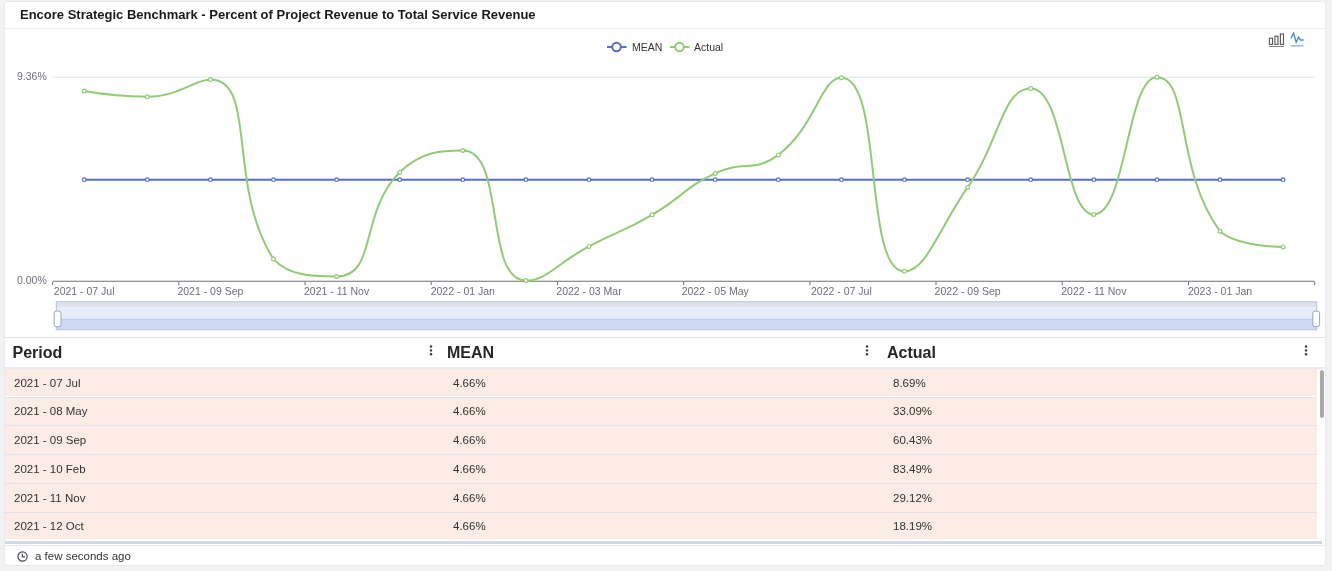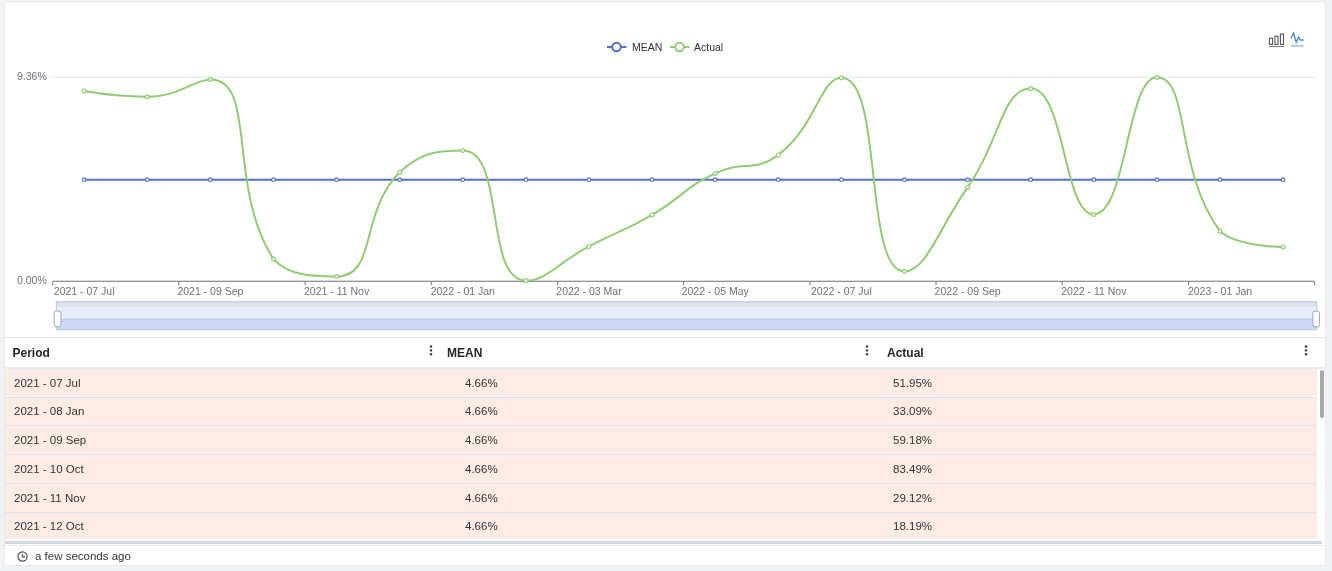--- a/index.html
+++ b/index.html
@@ -3,33 +3,36 @@
 <style>
 * { margin:0; padding:0; box-sizing:border-box; }
 html,body { width:1332px; height:571px; background:#f0f2f4; font-family:"Liberation Sans",sans-serif; }
 #card { position:absolute; left:4px; top:1px; width:1322px; height:565px; background:#fff;
         border:1px solid #e7e9ed; border-radius:4px; overflow:hidden; }
 #titlebar { position:absolute; left:0; top:0; width:100%; height:27px; border-bottom:1px solid #ebebeb; background:#fff; }
 #titlebar span { position:absolute; left:15px; top:6px; line-height:13px; font-size:13px; font-weight:bold; color:#1a1a1a; }
 #chart { position:absolute; left:-1px; top:27px; font-family:"Liberation Sans",sans-serif; }
 #tabletop { position:absolute; left:0; top:335.2px; width:100%; height:1px; background:#e4e4e4; }
 #hline { position:absolute; left:0; top:365.4px; width:100%; height:1.3px; background:#e7eaf0; }
-.hcell { position:absolute; top:345.3px; height:12px; line-height:12px; font-size:12px; font-weight:bold; color:#262626; }
+.hcell { position:absolute; top:345.3px; height:12px; line-height:12px; font-size:16px; font-weight:bold; color:#262626; }
 .hdots { position:absolute; top:342.8px; line-height:0; } .hdots svg { display:block; }
 .prow { position:absolute; left:-0.5px; width:1312px; background:#fdece5; }
 .prow span { position:absolute; top:50%; transform:translateY(-50%); font-size:11.5px; color:#333; }
-.c1 { left:9.5px; } .c2 { left:448.5px;margin-left:12px; } .c3 { left:888.5px; }
+.c1 { left:9.5px; } .c2 { left:448.5px; } .c3 { left:888.5px; }
 .rline { position:absolute; left:-0.5px; width:1312px; height:1.4px; background:#dde4ec; }
 #sbar { position:absolute; left:1314.5px; top:368px; width:4.5px; height:48px; background:#a9a9a9; border-radius:2px; }
 #footer { position:absolute; left:0; bottom:0; width:100%; height:20px; border-top:1px solid #e9e9e9; background:#fff; }
 #footer span { position:absolute; left:30px; top:4px; font-size:11.5px; color:#333; }
 #clock { position:absolute; left:12px; top:4.5px; }
 </style></head>
 <body>
 <div id="card">
+  <div id="titlebar">
+      <span>Encore Strategic Benchmark - Percent of Project Revenue to Total Service Revenue</span>
+    </div>
   <svg id="chart" width="1322" height="306" viewBox="0 0 1322 306">
 <line x1="603" y1="18.0" x2="622.5" y2="18.0" stroke="#5470c6" stroke-width="2"></line>
 <circle cx="612.5" cy="18.0" r="4.3" fill="#fff" stroke="#5470c6" stroke-width="2"></circle>
 <text x="628" y="21.8" font-size="10.5" fill="#333">MEAN</text>
 <line x1="666" y1="18.0" x2="685.5" y2="18.0" stroke="#91cc75" stroke-width="2"></line>
 <circle cx="675.5" cy="18.0" r="4.3" fill="#fff" stroke="#91cc75" stroke-width="2"></circle>
 <text x="690" y="21.8" font-size="10.5" fill="#333">Actual</text>
 <g stroke="#555" fill="none" stroke-width="1.1">
         <rect x="1265.4" y="9.2" width="3.1" height="6.2"></rect>
         <rect x="1270.9" y="7.2" width="3.1" height="8.2"></rect>
@@ -149,37 +152,37 @@
           <circle cx="2" cy="1.5" r="1.2"></circle>
           <circle cx="2" cy="5.4" r="1.2"></circle>
           <circle cx="2" cy="9.3" r="1.2"></circle>
         </g>
       </svg>
     </span>
   <div id="hline"></div>
 <div class="prow" style="top:366.8px;height:27.6px">
       <span class="c1">2021 - 07 Jul</span>
       <span class="c2">4.66%</span>
-      <span class="c3">51.95%</span>
+      <span class="c3">8.69%</span>
     </div>
 <div class="rline" style="top:394.5px"></div>
 <div class="prow" style="top:395.6px;height:27.6px">
-      <span class="c1">2021 - 08 Jan</span>
+      <span class="c1">2021 - 08 May</span>
       <span class="c2">4.66%</span>
       <span class="c3">33.09%</span>
     </div>
 <div class="rline" style="top:423.3px"></div>
 <div class="prow" style="top:424.4px;height:27.6px">
       <span class="c1">2021 - 09 Sep</span>
       <span class="c2">4.66%</span>
-      <span class="c3">59.18%</span>
+      <span class="c3">60.43%</span>
     </div>
 <div class="rline" style="top:452.1px"></div>
 <div class="prow" style="top:453.2px;height:27.6px">
-      <span class="c1">2021 - 10 Oct</span>
+      <span class="c1">2021 - 10 Feb</span>
       <span class="c2">4.66%</span>
       <span class="c3">83.49%</span>
     </div>
 <div class="rline" style="top:480.9px"></div>
 <div class="prow" style="top:482.0px;height:27.6px">
       <span class="c1">2021 - 11 Nov</span>
       <span class="c2">4.66%</span>
       <span class="c3">29.12%</span>
     </div>
 <div class="rline" style="top:509.7px"></div>

